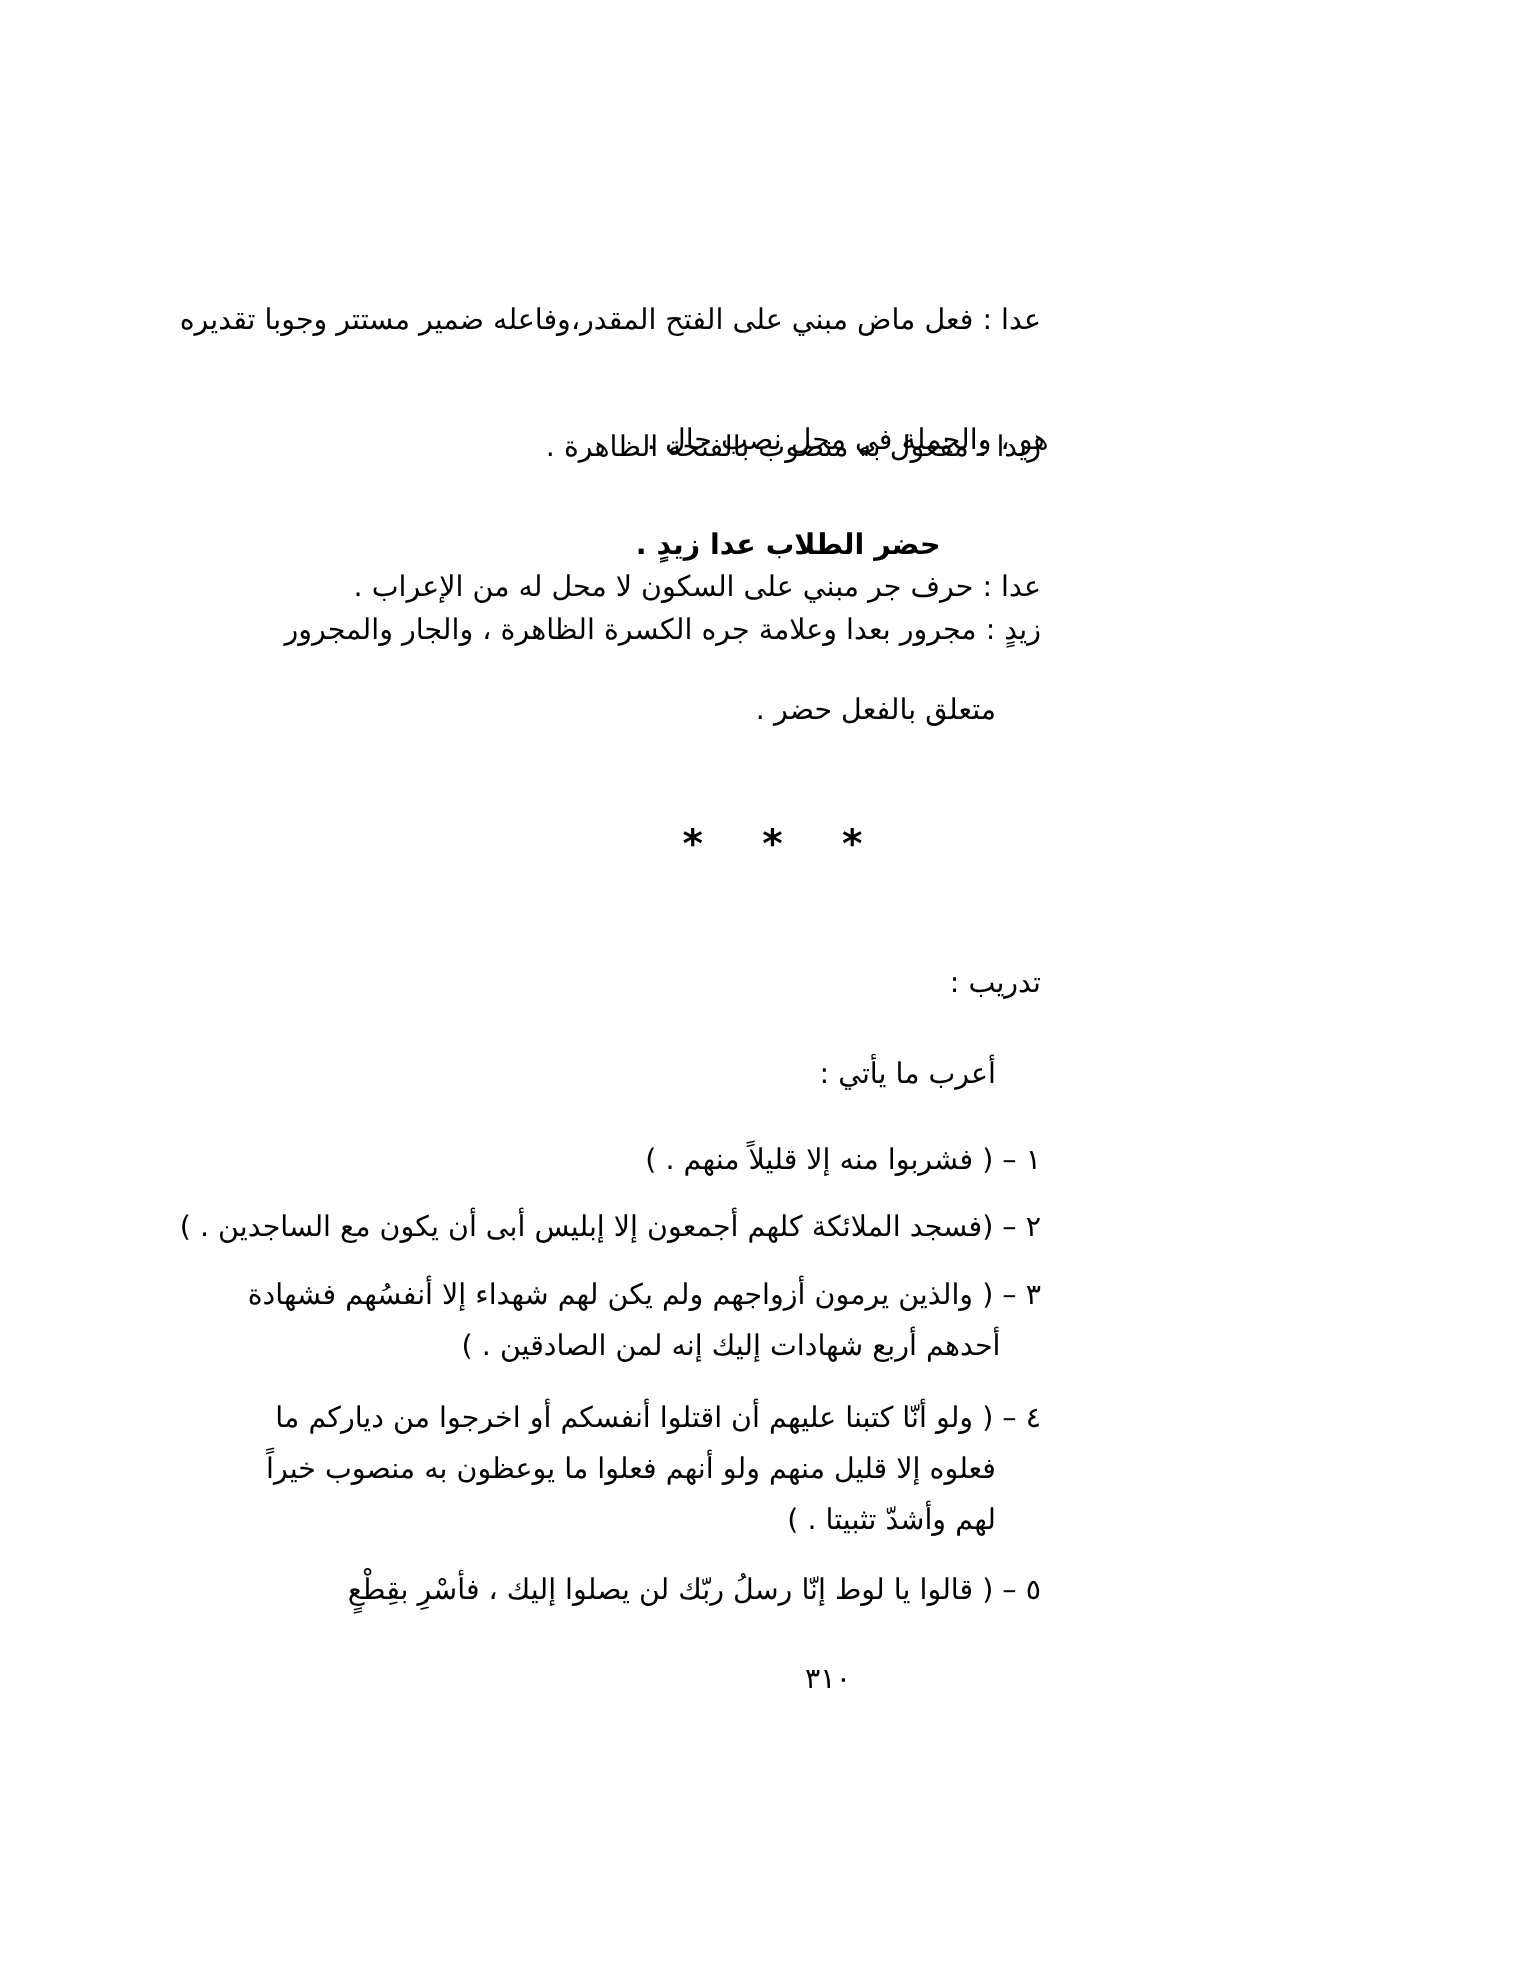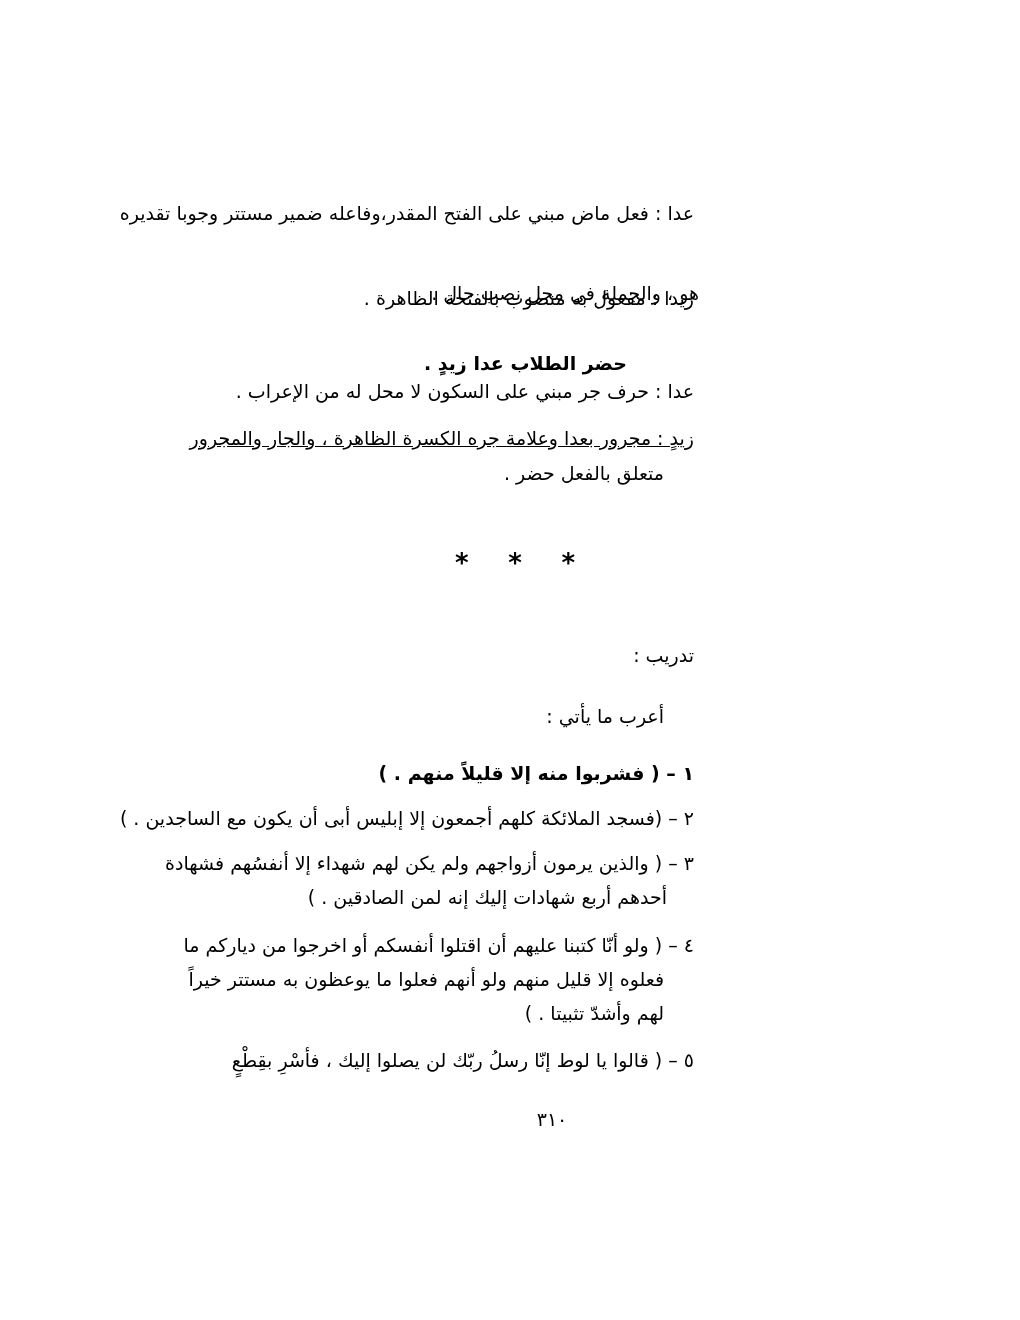--- a/index.html
+++ b/index.html
@@ -30,40 +30,40 @@
 
   <div class="line" style="top:200px;">عدا : فعل ماض مبني على الفتح المقدر،وفاعله ضمير مستتر وجوبا تقديره</div>
   <div class="line" style="top:240px; right:220px;margin-top:40px;">هو ، والجملة في محل نصب حال .</div>
 
   <div class="line" style="top:285px;">زيدا : مفعول به منصوب بالفتحة الظاهرة .</div>
 
   <div class="line bold" style="top:332px; right:292px;margin-top:18px;">حضر الطلاب عدا زيدٍ .</div>
 
   <div class="line" style="top:378px;">عدا : حرف جر مبني على السكون لا محل له من الإعراب .</div>
 
-  <div class="line" style="top:425px;text-decoration:underline;">زيدٍ : مجرور بعدا وعلامة جره الكسرة الظاهرة ، والجار والمجرور</div>
+  <div class="line" style="top:407px;">زيدٍ : مجرور بعدا وعلامة جره الكسرة الظاهرة ، والجار والمجرور</div>
   <div class="line" style="top:460px; right:255px;">متعلق بالفعل حضر .</div>
 
   <div class="stars">
     <span>*</span>
     <span>*</span>
     <span>*</span>
   </div>
 
   <div class="line" style="top:642px;">تدريب :</div>
   <div class="line" style="top:703px; right:255px;">أعرب ما يأتي :</div>
 
-  <div class="line" style="top:760px;font-weight:bold;">١ – ( فشربوا منه إلا قليلاً منهم . )</div>
+  <div class="line" style="top:760px;">١ – ( فشربوا منه إلا قليلاً منهم . )</div>
 
   <div class="line" style="top:805px;">٢ – (فسجد الملائكة كلهم أجمعون إلا إبليس أبى أن يكون مع الساجدين . )</div>
 
   <div class="line" style="top:850px;">٣ – ( والذين يرمون أزواجهم ولم يكن لهم شهداء إلا أنفسُهم فشهادة</div>
   <div class="line" style="top:884px; right:252px;">أحدهم أربع شهادات إليك إنه لمن الصادقين . )</div>
 
   <div class="line" style="top:932px;">٤ – ( ولو أنّا كتبنا عليهم أن اقتلوا أنفسكم أو اخرجوا من دياركم ما</div>
-  <div class="line" style="top:966px; right:255px;">فعلوه إلا قليل منهم ولو أنهم فعلوا ما يوعظون به مستتر خيراً</div>
+  <div class="line" style="top:966px; right:255px;">فعلوه إلا قليل منهم ولو أنهم فعلوا ما يوعظون به منصوب خيراً</div>
   <div class="line" style="top:1000px; right:255px;">لهم وأشدّ تثبيتا . )</div>
 
   <div class="line" style="top:1047px;">٥ – ( قالوا يا لوط إنّا رسلُ ربّك لن يصلوا إليك ، فأسْرِ بقِطْعٍ</div>
 
   <div class="pagenum">٣١٠</div>
 
 </div>
 
 </body></html>

